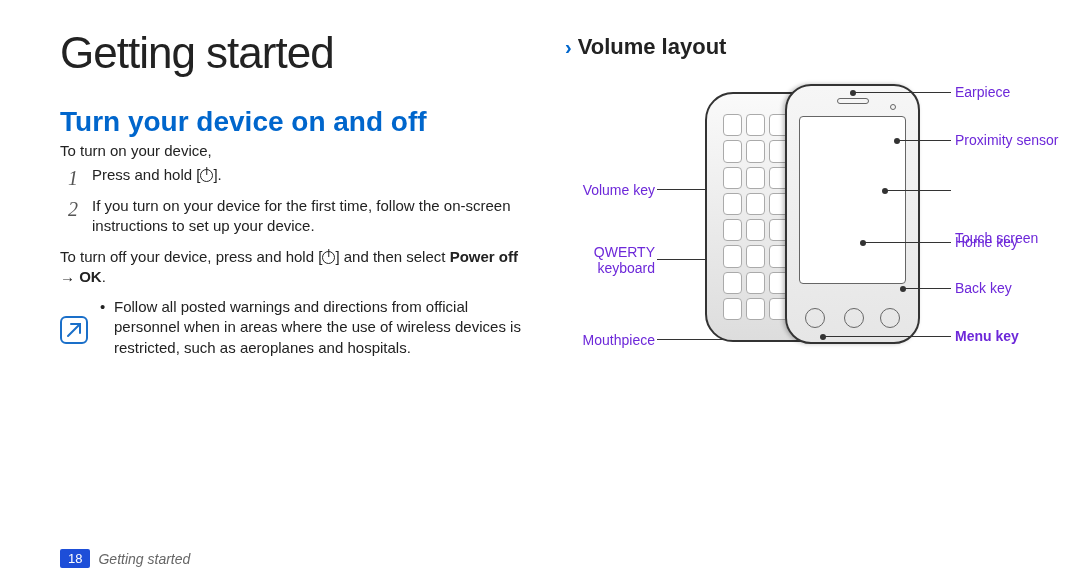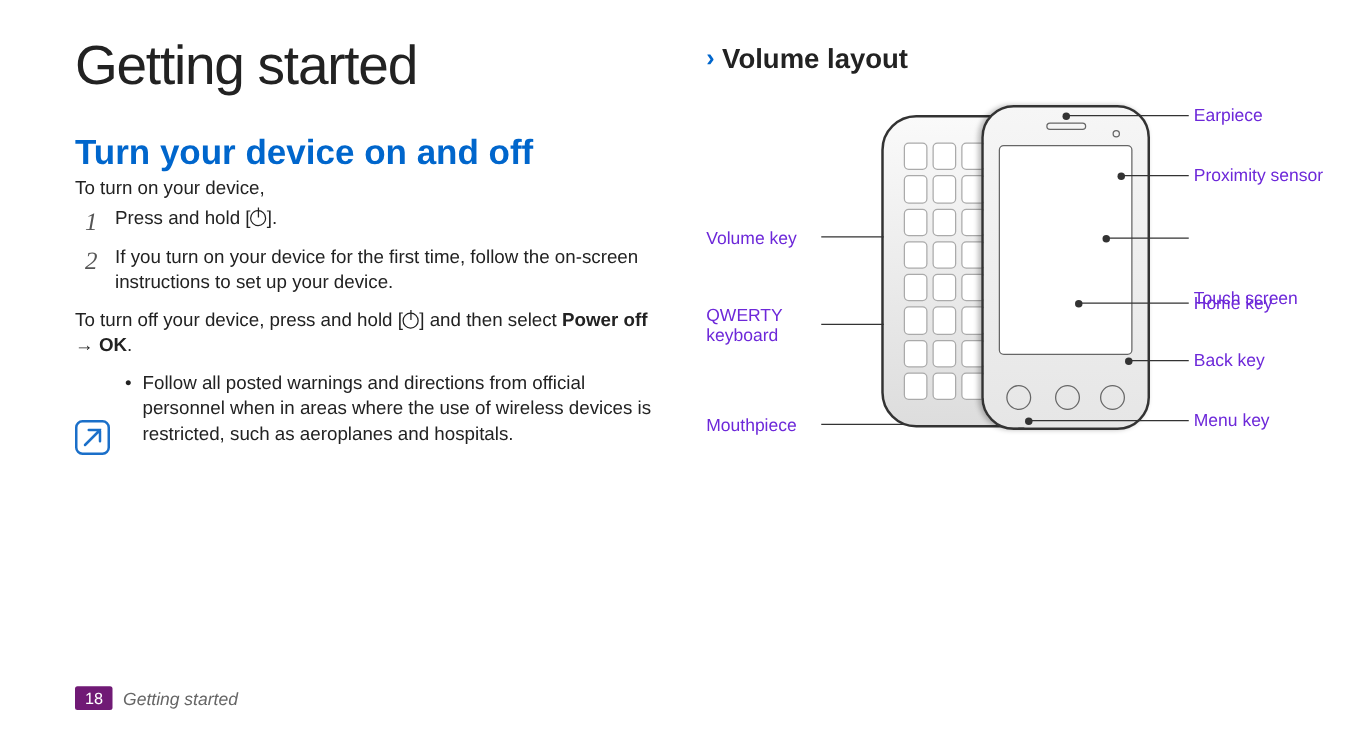--- a/index.html
+++ b/index.html
@@ -61,21 +61,21 @@
   }
   .para {
     font-size: 15px;
     line-height: 1.35;
     margin: 6px 0 10px 0;
   }
   .bold { font-weight: 700; }
   .note-block {
     display: flex;
     gap: 12px;
-    align-items: flex-end;
+    align-items: center;
     margin: 6px 0;
   }
   .note-icon {
     width: 28px;
     height: 28px;
     border: 2px solid #1a6fc9;
     border-radius: 6px;
     color: #1a6fc9;
     flex-shrink: 0;
     display: flex;
@@ -183,21 +183,21 @@
     width: 20px; height: 20px;
     border: 1px solid #666; border-radius: 50%;
   }
   .label {
     position: absolute;
     font-size: 14px;
     line-height: 1.15;
     color: #6d28d9;
     white-space: nowrap;
   }
-  .label.left { }
+  .label.left { text-align: right; }
   .leader {
     position: absolute;
     height: 1px;
     background: #333;
   }
   .leader::after {
     content: "";
     position: absolute;
     width: 6px; height: 6px;
     background: #333;
@@ -211,21 +211,21 @@
     left: 60px;
     bottom: 18px;
     display: flex;
     align-items: center;
     gap: 8px;
     font-style: italic;
     font-size: 14px;
     color: #666;
   }
   .pagenum {
-    background: #701a75;
+    background: #1d4ed8;
     color: #fff;
     font-style: normal;
     font-size: 13px;
     padding: 2px 8px;
     border-radius: 2px;
   }
   .power-sym {
     display: inline-block;
     width: 13px; height: 13px;
     border: 1.5px solid #222;
@@ -365,21 +365,21 @@
 
       <div class="label" style="left:390px; top:108px;margin-top:48px;">Touch screen</div>
       <div class="leader to-left" style="left:320px; top:116px; width:66px;"></div>
 
       <div class="label" style="left:390px; top:160px;">Home key</div>
       <div class="leader to-left" style="left:298px; top:168px; width:88px;"></div>
 
       <div class="label" style="left:390px; top:206px;">Back key</div>
       <div class="leader to-left" style="left:338px; top:214px; width:48px;"></div>
 
-      <div class="label" style="left:390px; top:254px;">Menu key</div>
+      <div class="label" style="left:390px; top:254px;font-weight:bold;">Menu key</div>
       <div class="leader to-left" style="left:258px; top:262px; width:128px;"></div>
     </div>
   </div>
 </div>
 
 <div class="footer">
   <span class="pagenum">18</span>
   <span>Getting started</span>
 </div>
 

